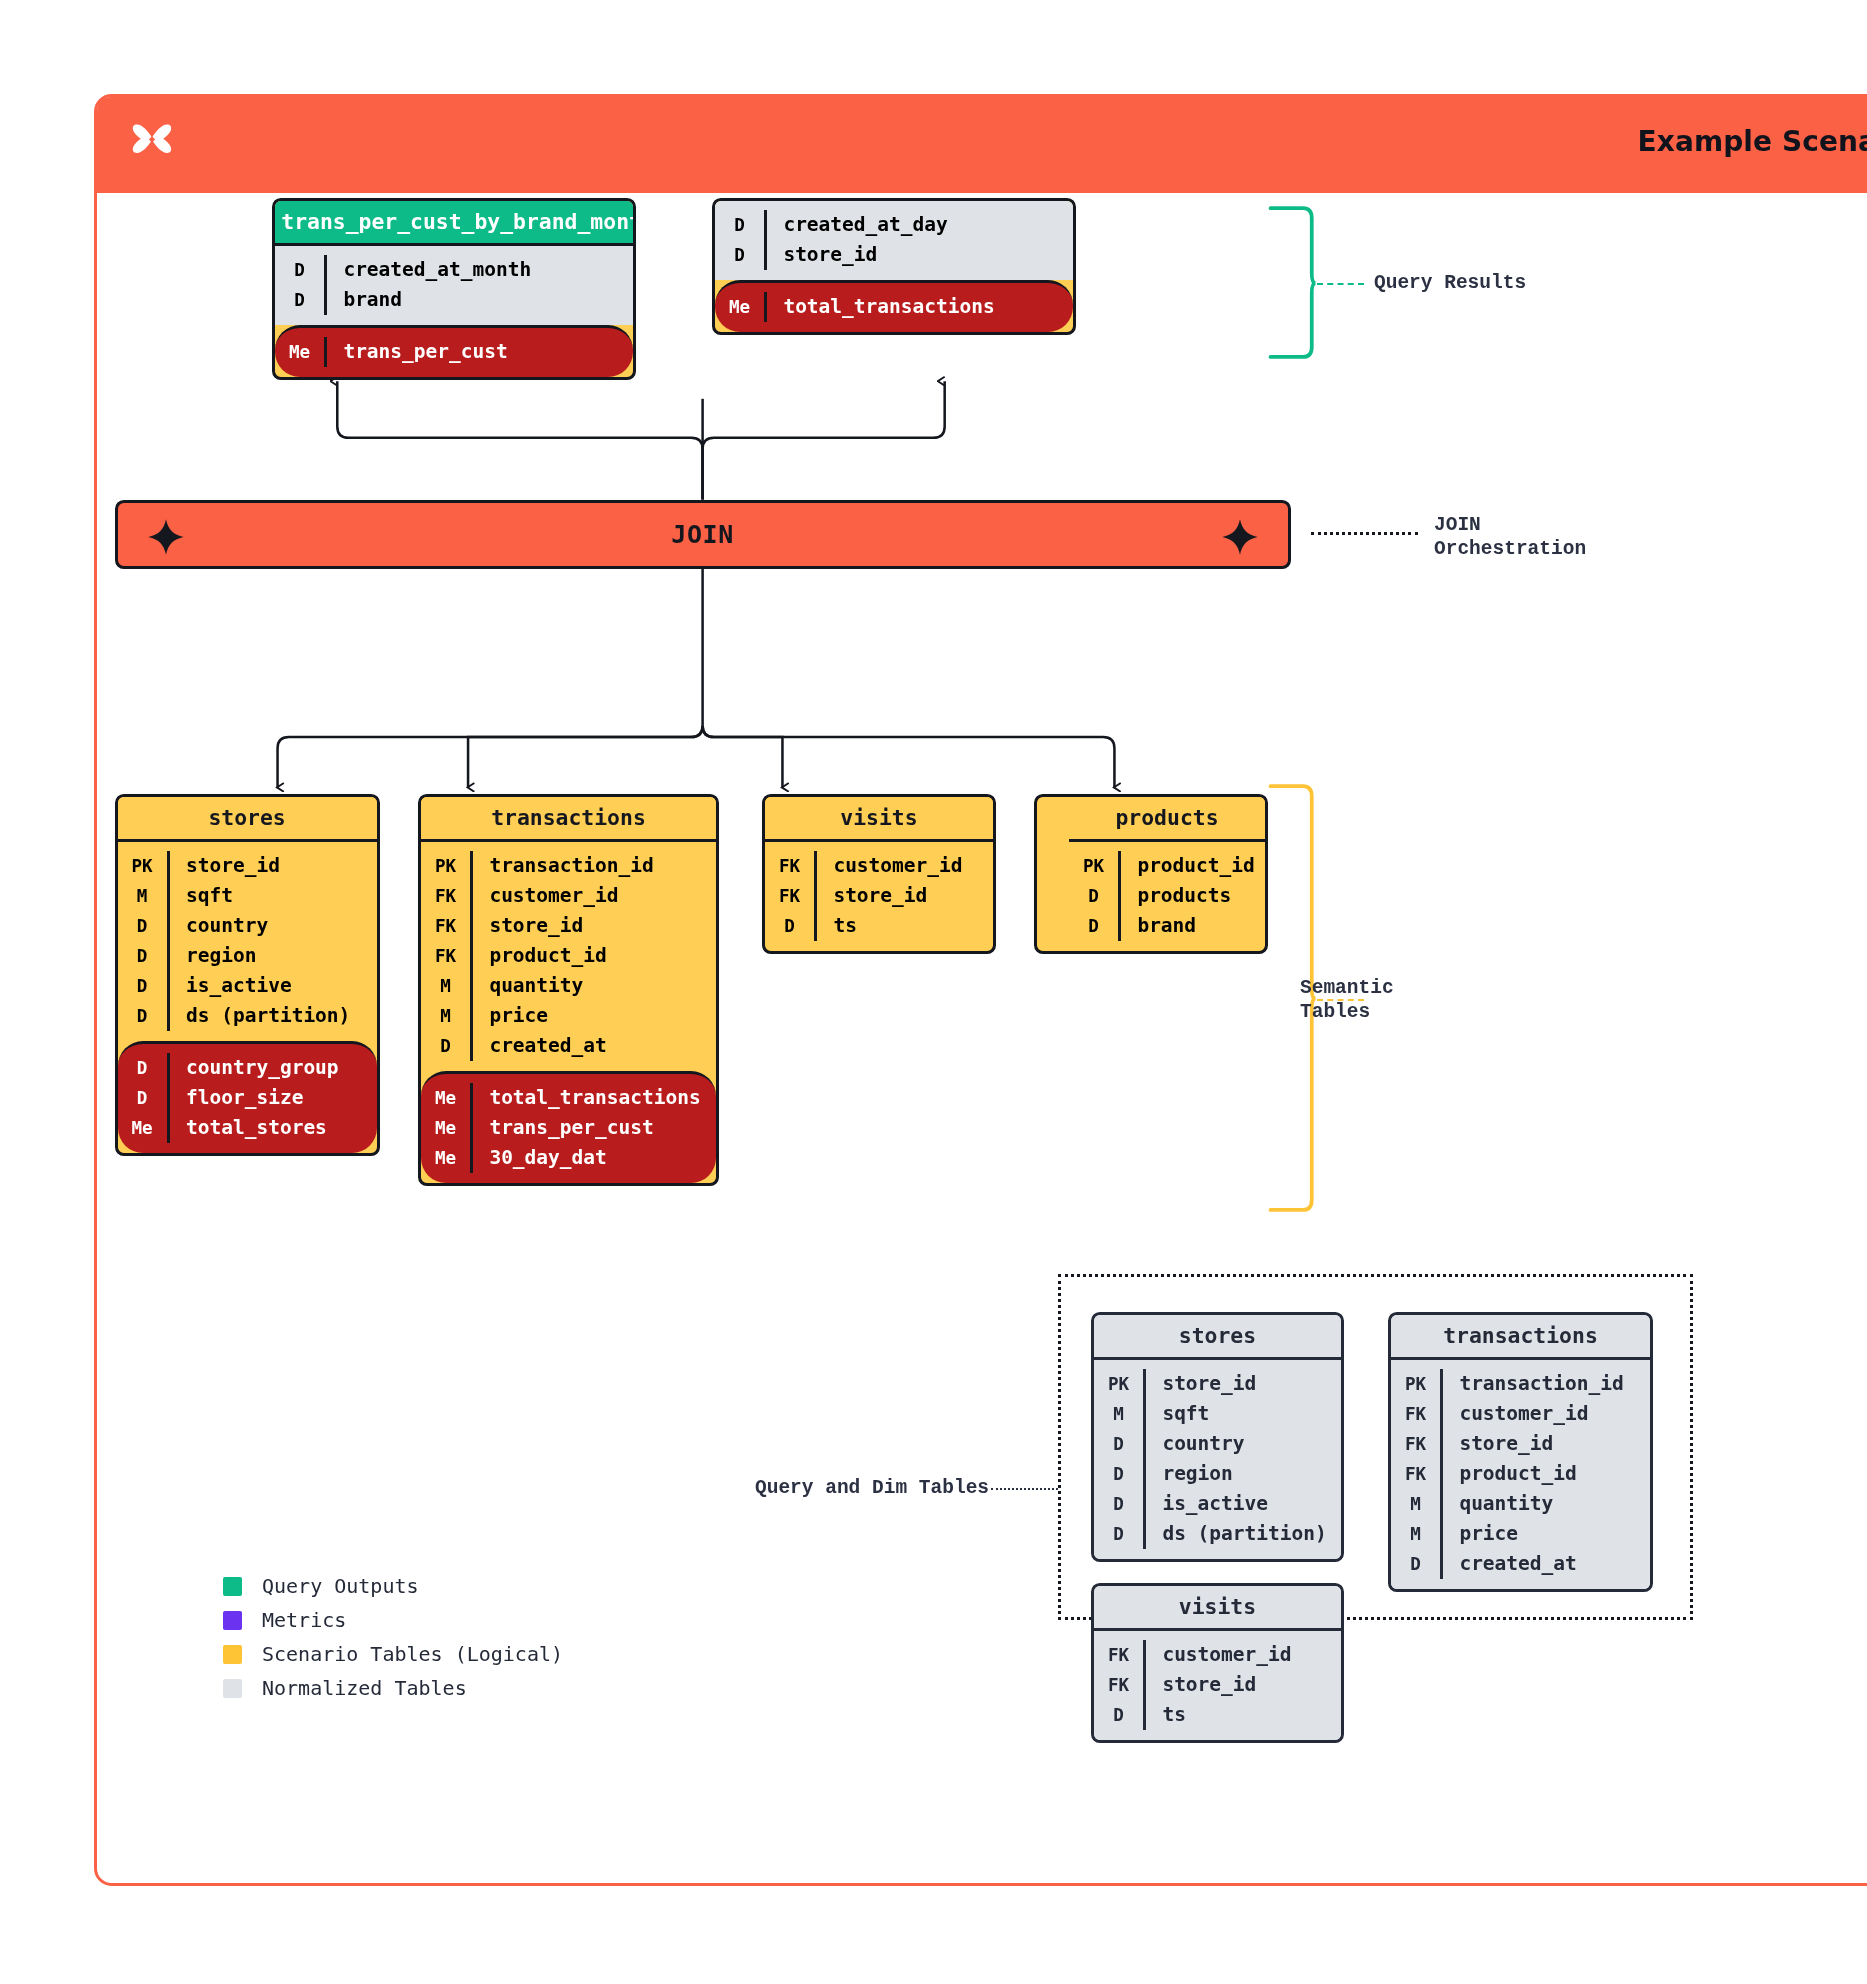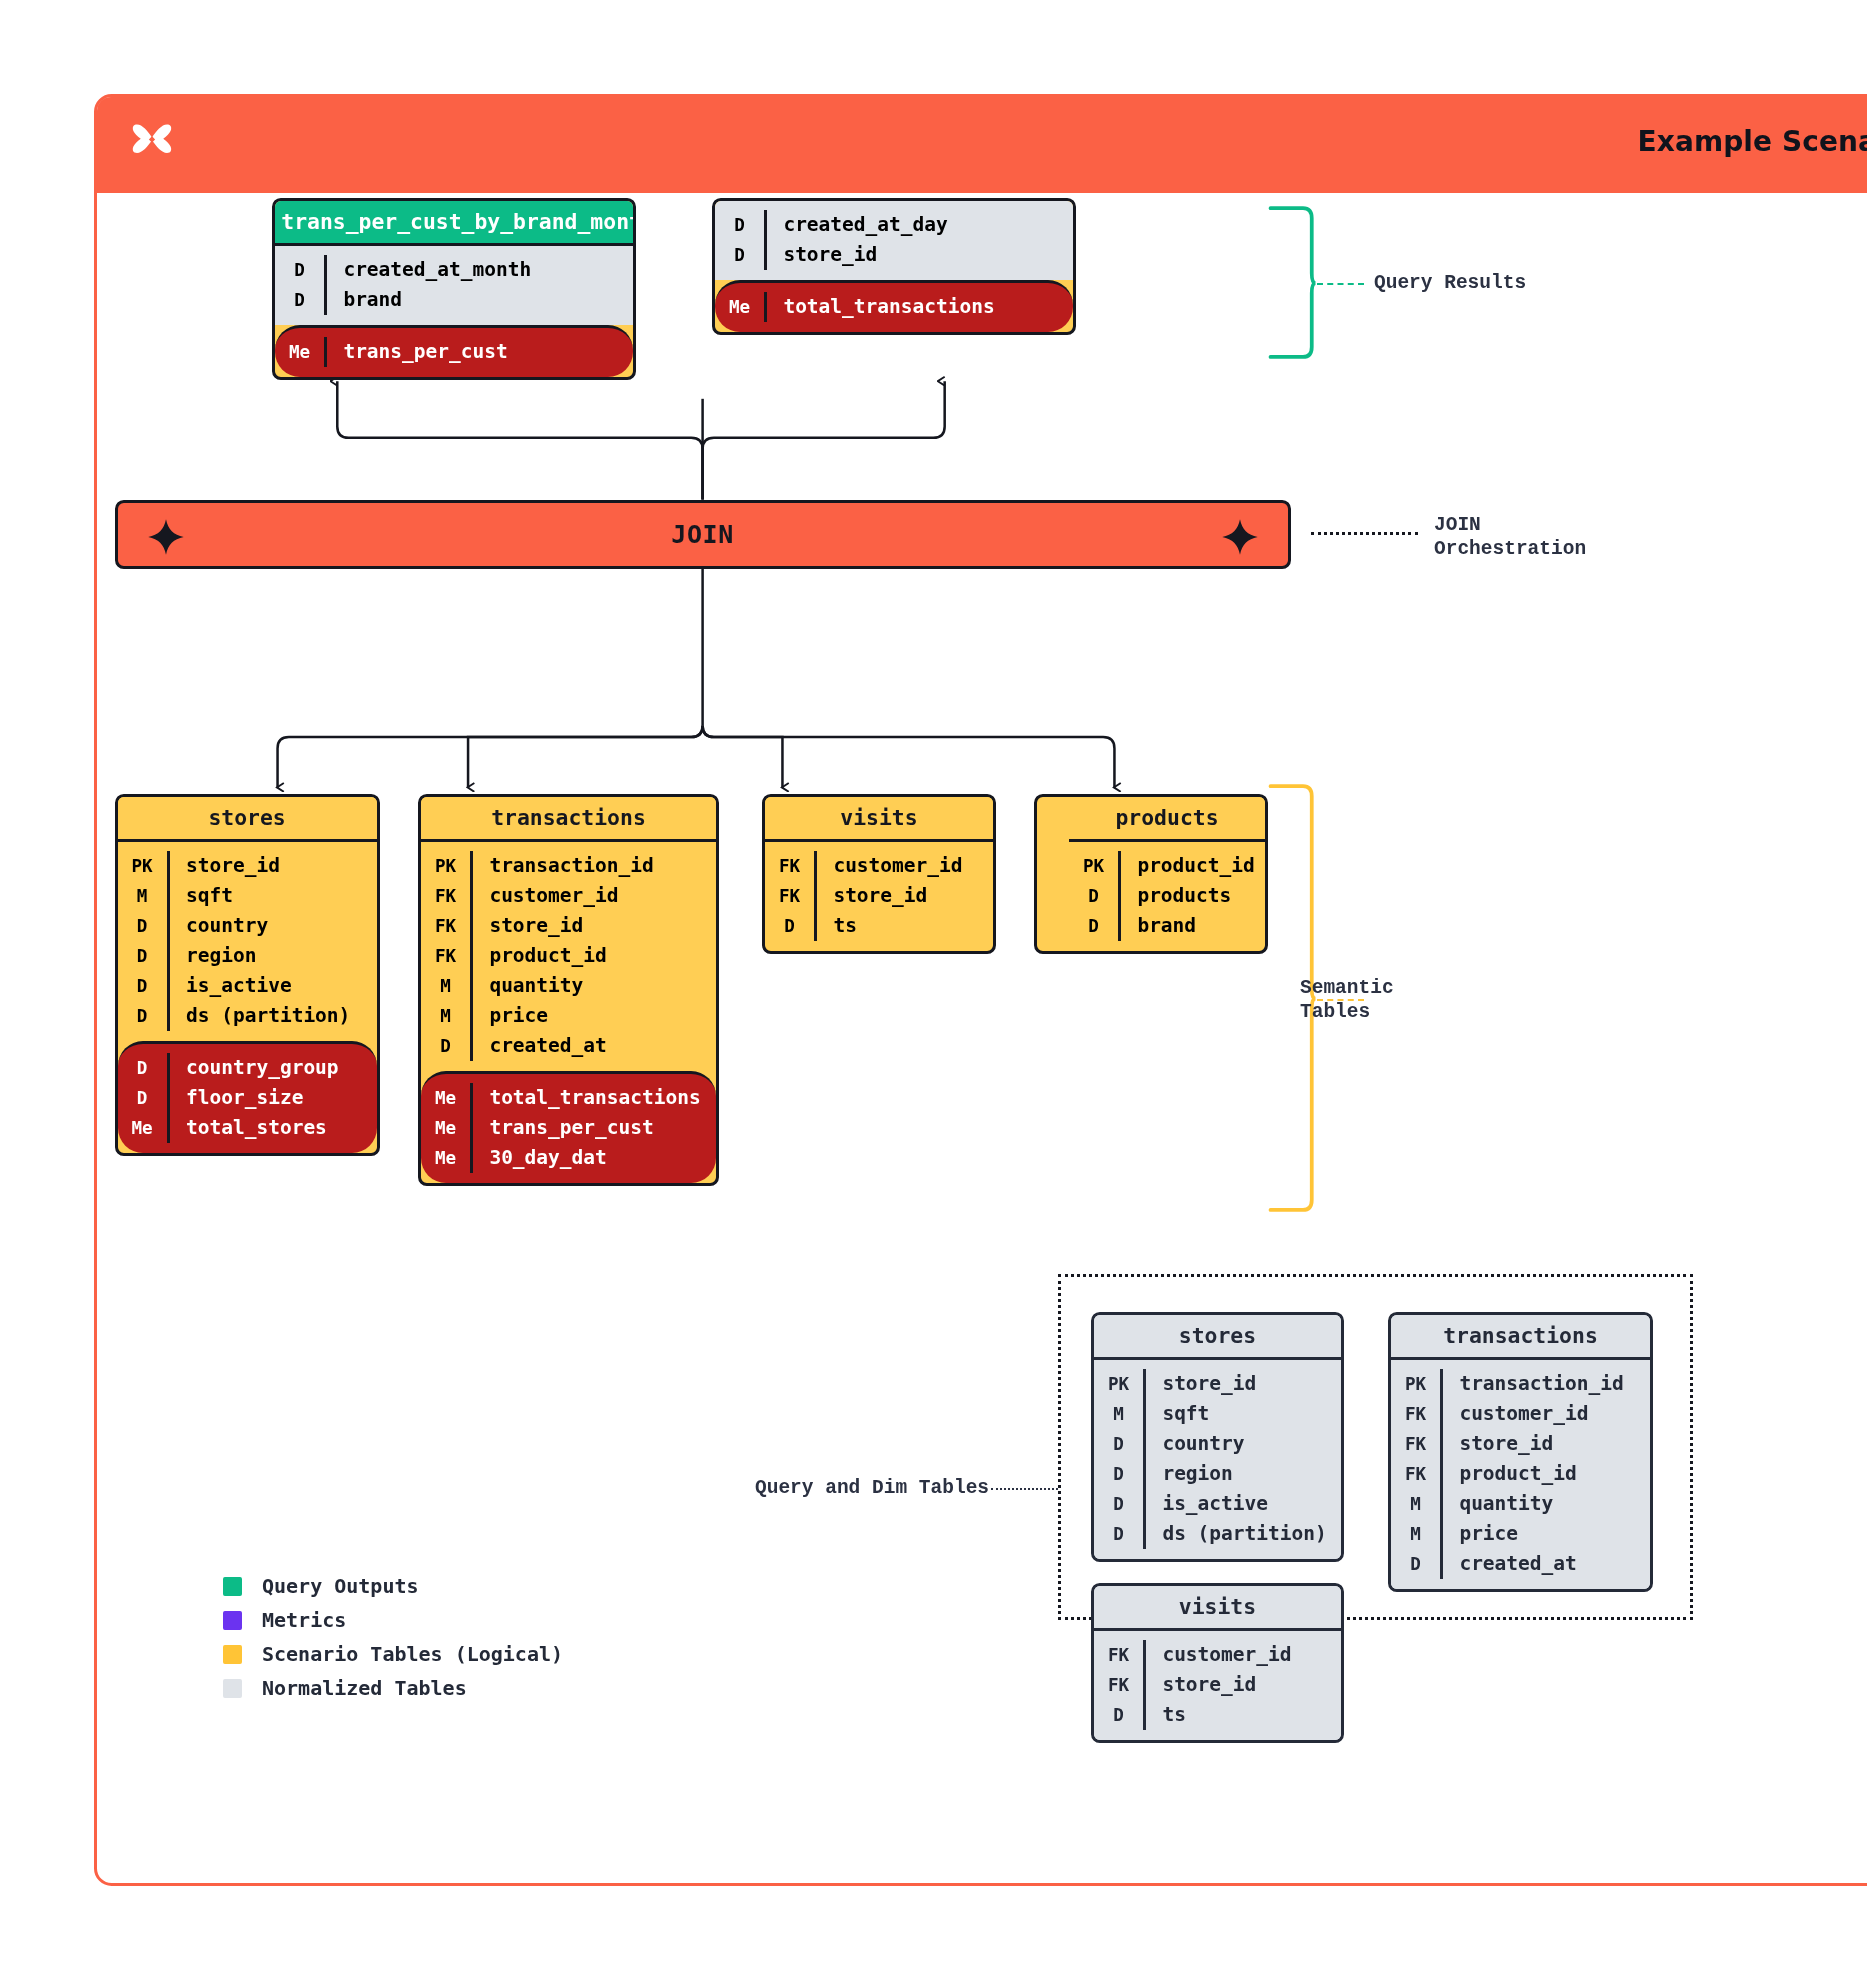--- a/index.html
+++ b/index.html
@@ -59,21 +59,21 @@
   .dotline-yellow{position:absolute;border-top:2.5px dashed #FFC436;}
   .dotline-dark{position:absolute;border-top:2.5px dotted #2B3142;}
 
   
   .dotted-box{position:absolute;border:3.1px dotted #15171f;box-sizing:border-box;}
 
   
   .legend{position:absolute;}
   .leg-row{display:flex;align-items:center;height:34px;}
   .leg-sw{width:19px;height:19px;flex:0 0 19px;border-radius:1.9px;}
-  .leg-tx{margin-left:20px;font-weight:bold;font-size:20px;color:#242A38;white-space:nowrap;}
+  .leg-tx{margin-left:20px;font-weight:normal;font-size:20px;color:#242A38;white-space:nowrap;}
 
   svg.edge{position:absolute;left:0;top:0;overflow:visible;pointer-events:none;}
 </style>
 </head>
 <body>
 
 <div class="canvas">
 
   <div class="card">
 

